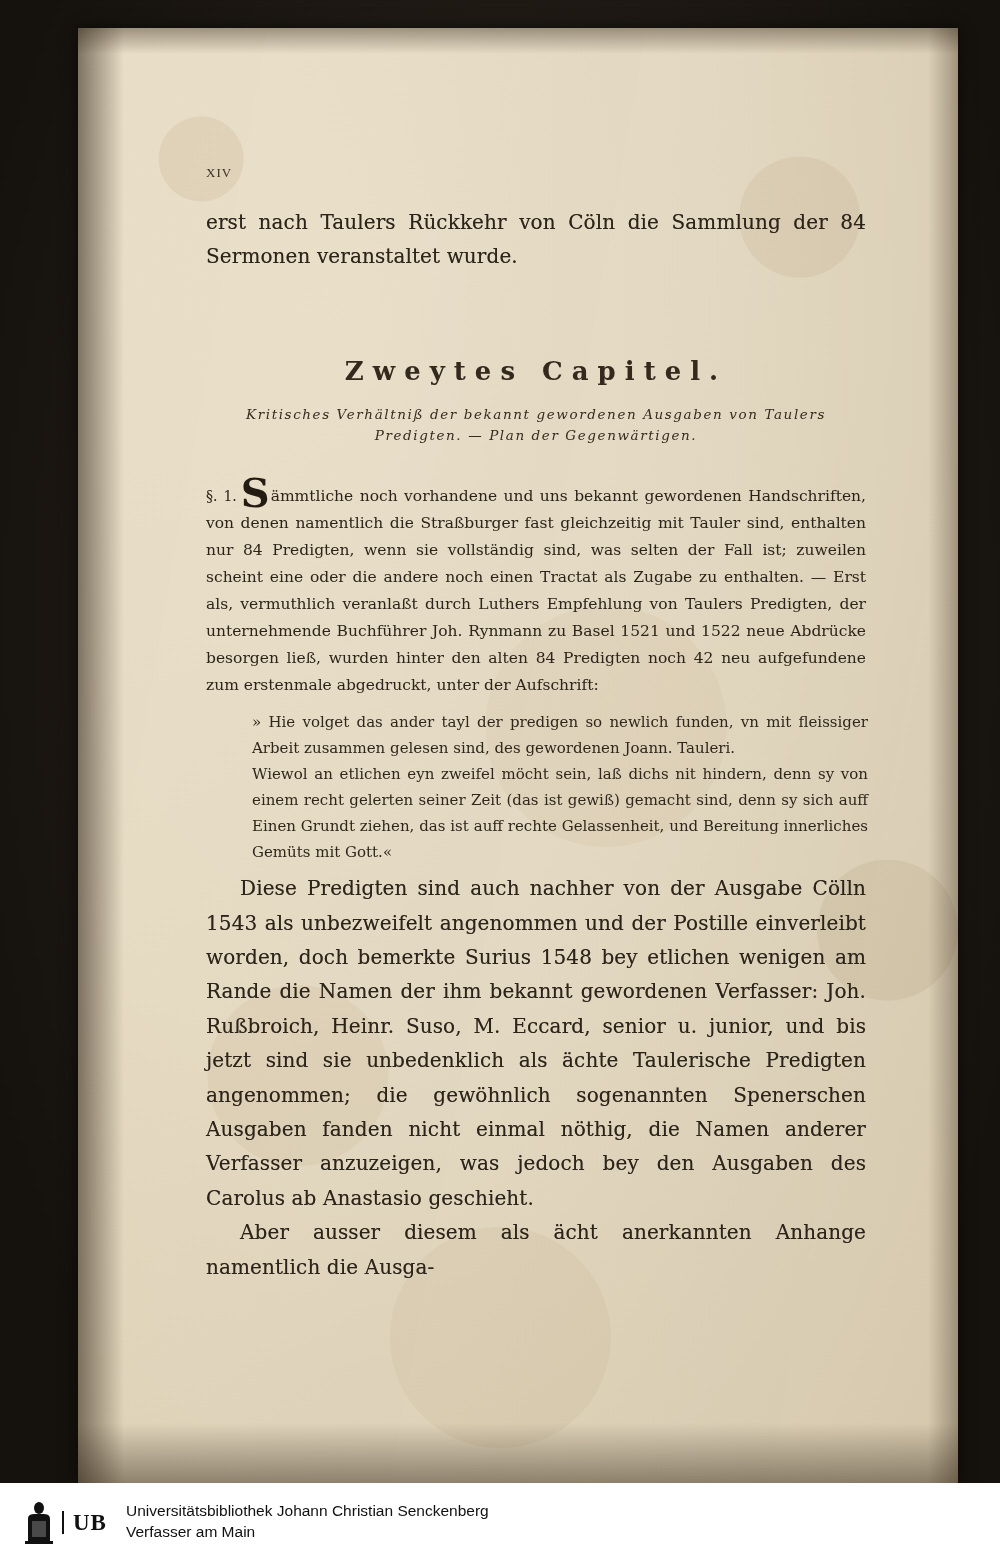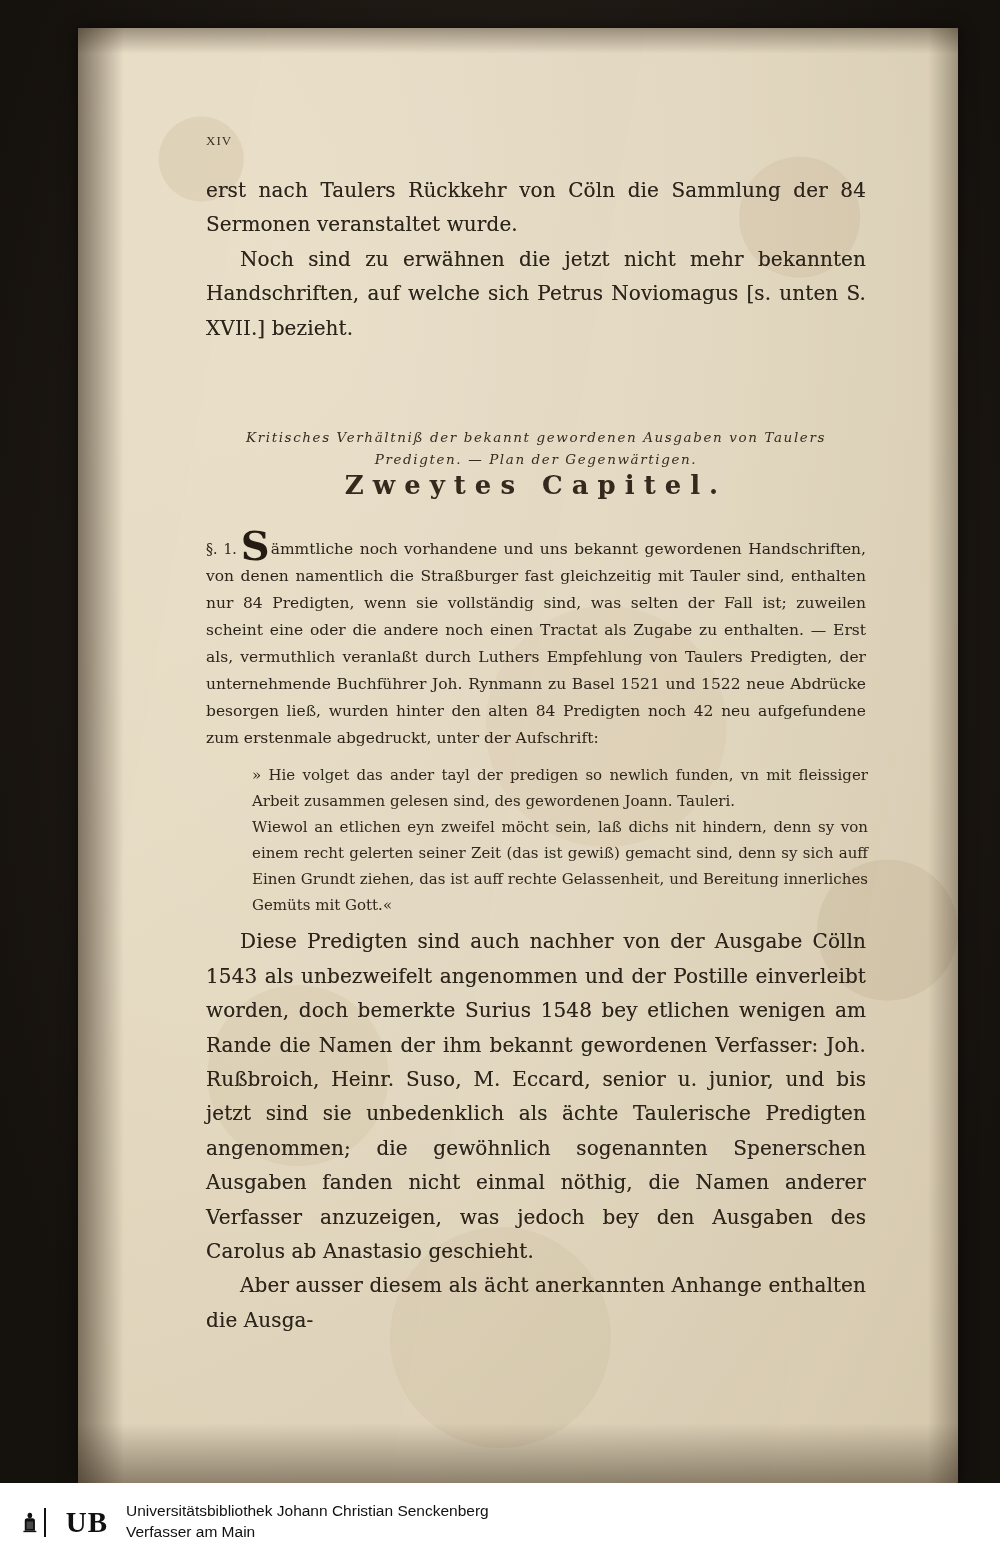--- a/index.html
+++ b/index.html
@@ -84,20 +84,21 @@
     width: 660px;
     color: #2a2218;
   }
 
   #folio-number {
     font-family: "Liberation Serif", serif;
     font-size: 13px;
     letter-spacing: 1px;
     color: #3a3025;
     margin-bottom: 24px;
+    margin-top: 32px;
   }
 
   .body-par {
     font-family: "DejaVu Serif", serif;
     font-size: 20px;
     line-height: 1.72;
     text-align: justify;
     color: #2c241a;
     margin: 0;
     letter-spacing: .1px;
@@ -186,26 +187,26 @@
     height: 48px;
     display: flex;
     align-items: center;
     gap: 6px;
   }
   #ub-logo-mark {
     width: 34px; height: 46px;
   }
   #ub-logo-text {
     font-family: "Liberation Serif", serif;
-    font-size: 29px;
+    font-size: 23px;
     font-weight: 700;
     letter-spacing: 1px;
     color: #111;
     border-left: 2px solid #111;
-    padding-left: 20px;
+    padding-left: 9px;
     line-height: 1;
   }
   #footer-text {
     margin-left: 18px;
     font-family: "Liberation Sans", sans-serif;
     font-size: 15.5px;
     line-height: 1.35;
     color: #111;
   }
 </style>
@@ -219,38 +220,37 @@
     <div id="gutter-shadow"></div>
     <div id="fore-edge-shadow"></div>
     <div id="top-edge-shadow"></div>
     <div id="bottom-edge-shadow"></div>
 
     <div id="text-block">
 
       <div id="folio-number">XIV</div>
 
       <p class="body-par">erst nach Taulers Rückkehr von Cöln die Sammlung der 84 Sermonen veranstaltet wurde.</p>
-      <p class="body-par indent">Noch sind zu erwähnen die jetzt nicht mehr bekannten Handschriften, auf welche sich Petrus Noviomagus [s. unten S. XVII.] bezieht.</p>
 
       <div id="chapter-head">
+        <div id="chapter-title">Zweytes Capitel.</div>
         <div id="chapter-subtitle">Kritisches Verhältniß der bekannt gewordenen Ausgaben von Taulers Predigten. — Plan der Gegenwärtigen.</div>
-        <div id="chapter-title">Zweytes Capitel.</div>
       </div>
 
       <div id="section-start-block">
         <p id="first-par"><span id="section-mark">§. 1.</span><span id="drop-cap">S</span><span>ämmtliche noch vorhandene und uns bekannt gewordenen Handschriften, von denen namentlich die Straßburger fast gleichzeitig mit Tauler sind, enthalten nur 84 Predigten, wenn sie vollständig sind, was selten der Fall ist; zuweilen scheint eine oder die andere noch einen Tractat als Zugabe zu enthalten. — Erst als, vermuthlich veranlaßt durch Luthers Empfehlung von Taulers Predigten, der unternehmende Buchführer Joh. Rynmann zu Basel 1521 und 1522 neue Abdrücke besorgen ließ, wurden hinter den alten 84 Predigten noch 42 neu aufgefundene zum erstenmale abgedruckt, unter der Aufschrift:</span></p>
       </div>
 
       <div id="quote-block">
         <p class="quote-par">» Hie volget das ander tayl der predigen so newlich funden, vn mit fleissiger Arbeit zusammen gelesen sind, des gewordenen Joann. Tauleri.</p>
         <p class="quote-par">Wiewol an etlichen eyn zweifel möcht sein, laß dichs nit hindern, denn sy von einem recht gelerten seiner Zeit (das ist gewiß) gemacht sind, denn sy sich auff Einen Grundt ziehen, das ist auff rechte Gelassenheit, und Bereitung innerliches Gemüts mit Gott.«</p>
       </div>
 
       <p class="body-par indent" style="margin-top:6px;">Diese Predigten sind auch nachher von der Ausgabe Cölln 1543 als unbezweifelt angenommen und der Postille einverleibt worden, doch bemerkte Surius 1548 bey etlichen wenigen am Rande die Namen der ihm bekannt gewordenen Verfasser: Joh. Rußbroich, Heinr. Suso, M. Eccard, senior u. junior, und bis jetzt sind sie unbedenklich als ächte Taulerische Predigten angenommen; die gewöhnlich sogenannten Spenerschen Ausgaben fanden nicht einmal nöthig, die Namen anderer Verfasser anzuzeigen, was jedoch bey den Ausgaben des Carolus ab Anastasio geschieht.</p>
-      <p class="body-par indent">Aber ausser diesem als ächt anerkannten Anhange enthalten die Ausga-</p>
+      <p class="body-par indent">Aber ausser diesem als ächt anerkannten Anhange namentlich die Ausga-</p>
 
     </div>
   </div>
 
   <div id="footer-bar">
     <div id="ub-logo">
       <svg id="ub-logo-mark" viewBox="0 0 34 46">
         <g fill="#111">
           <ellipse cx="17" cy="9" rx="5" ry="6"></ellipse>
           <path d="M6 20 C6 14, 12 15, 17 15 C22 15, 28 14, 28 20 L28 42 L6 42 Z"></path>

